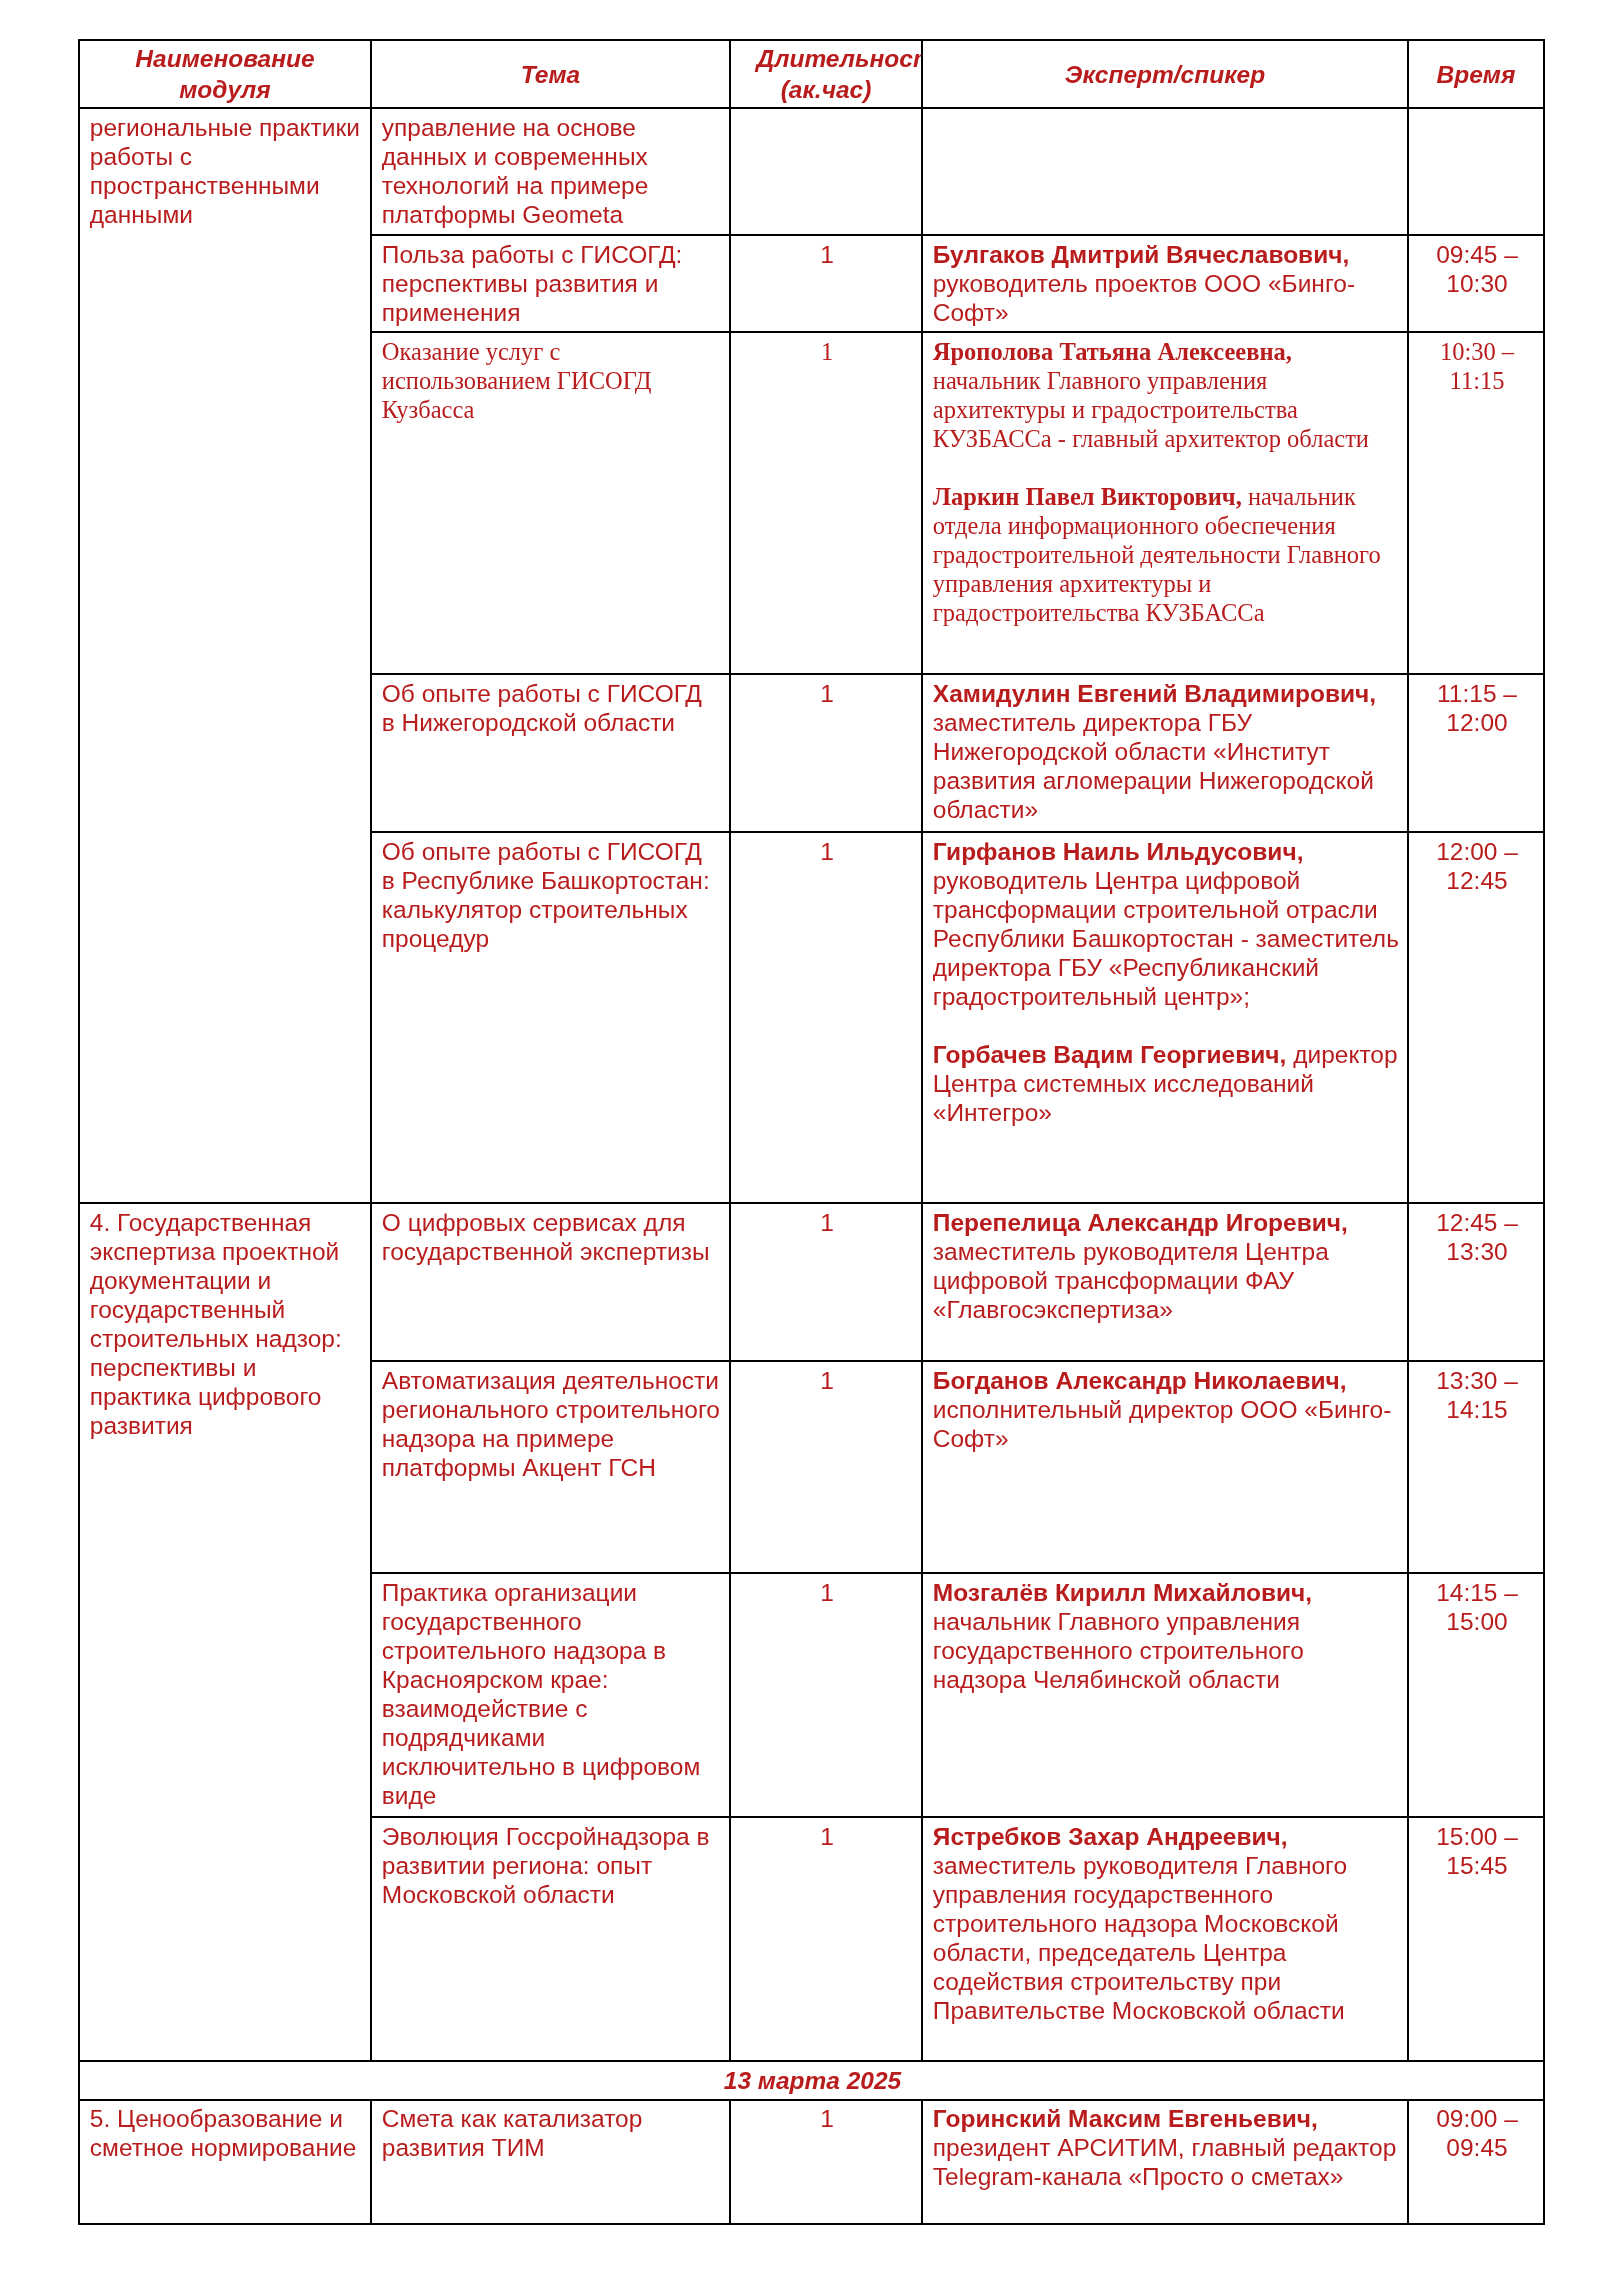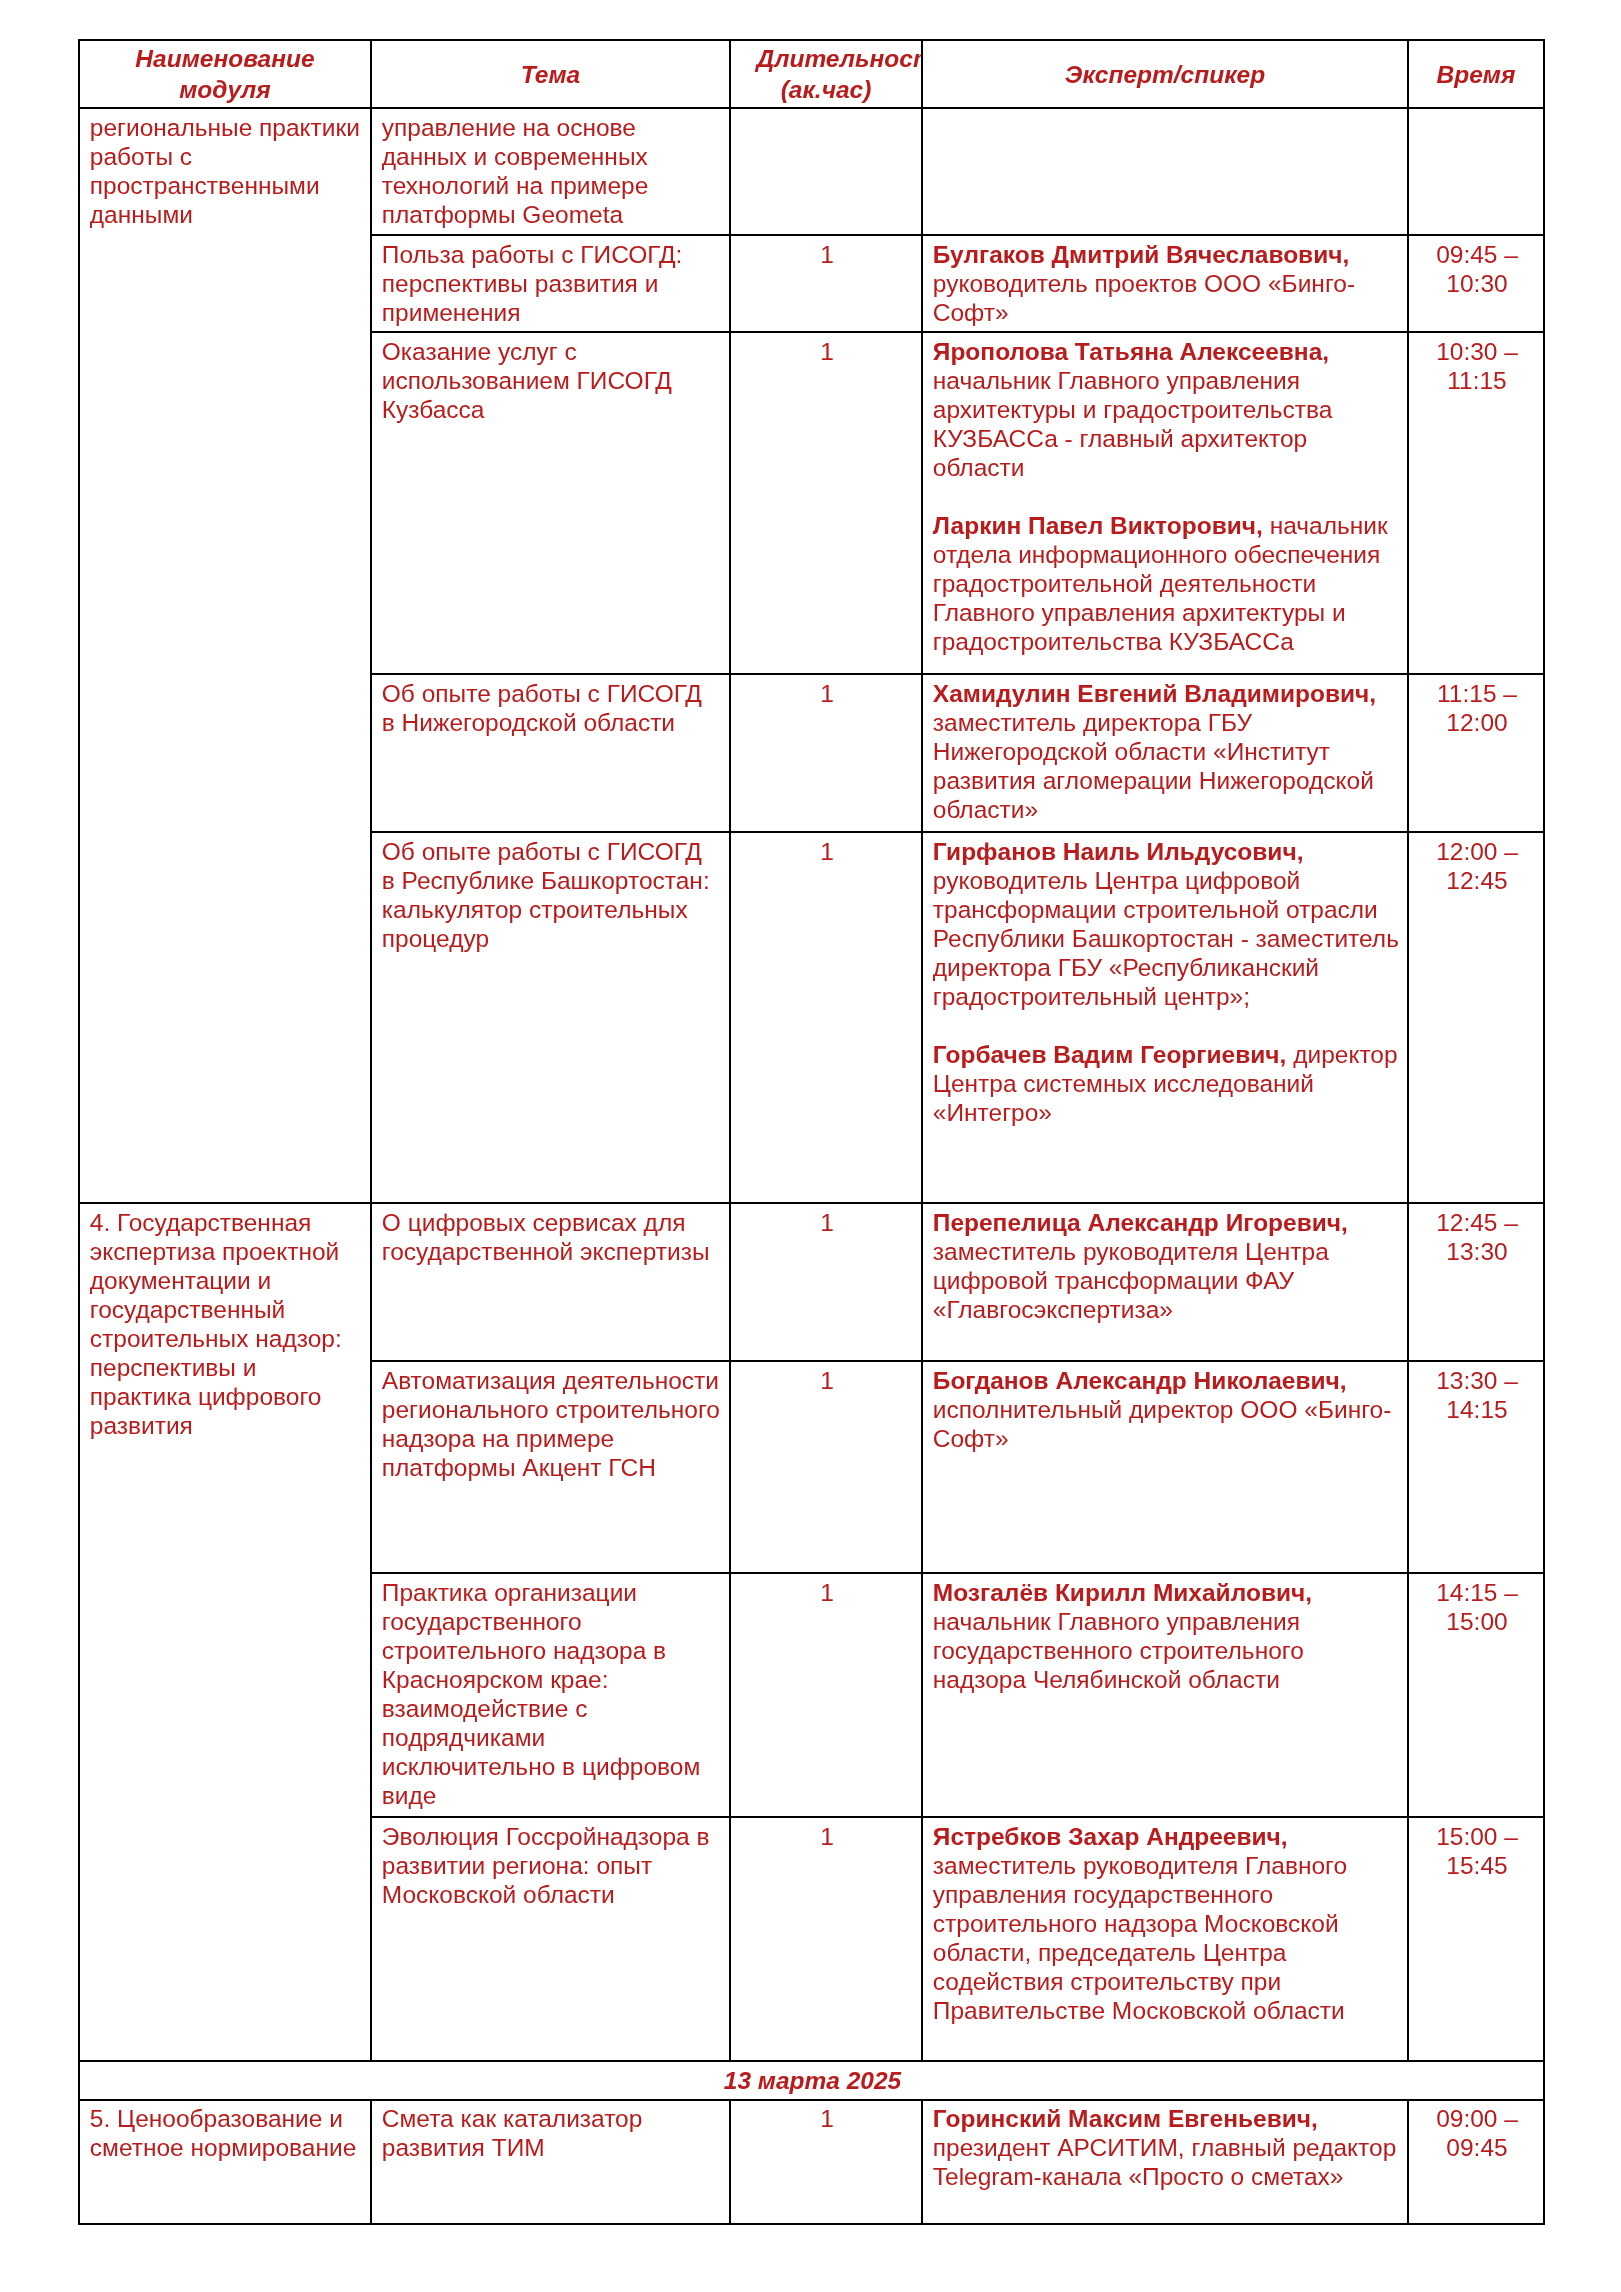--- a/index.html
+++ b/index.html
@@ -85,21 +85,21 @@
         <td class="time-cell"></td>
       </tr>
       <tr style="height:93px;margin-top:32px;">
         <td class="topic-cell">Польза работы с ГИСОГД: перспективы развития и применения</td>
         <td class="duration-cell">1</td>
         <td class="expert-cell">
           <p class="entry"><span class="b">Булгаков Дмитрий Вячеславович,</span> <span>руководитель проектов ООО «Бинго-Софт»</span></p>
         </td>
         <td class="time-cell">09:45 – 10:30</td>
       </tr>
-      <tr style="height:342px;">
+      <tr style="height:342px;font-family:Liberation Serif, serif;">
         <td class="topic-cell">Оказание услуг с использованием ГИСОГД Кузбасса</td>
         <td class="duration-cell">1</td>
         <td class="expert-cell">
           <p class="entry"><span class="b">Ярополова Татьяна Алексеевна,</span> <span>начальник Главного управления архитектуры и градостроительства КУЗБАССа - главный архитектор области</span></p>
           <p class="entry"><span class="b">Ларкин Павел Викторович,</span> <span>начальник отдела информационного обеспечения градостроительной деятельности Главного управления архитектуры и градостроительства КУЗБАССа</span></p>
         </td>
         <td class="time-cell">10:30 – 11:15</td>
       </tr>
       <tr style="height:158px;">
         <td class="topic-cell">Об опыте работы с ГИСОГД в Нижегородской области</td>

